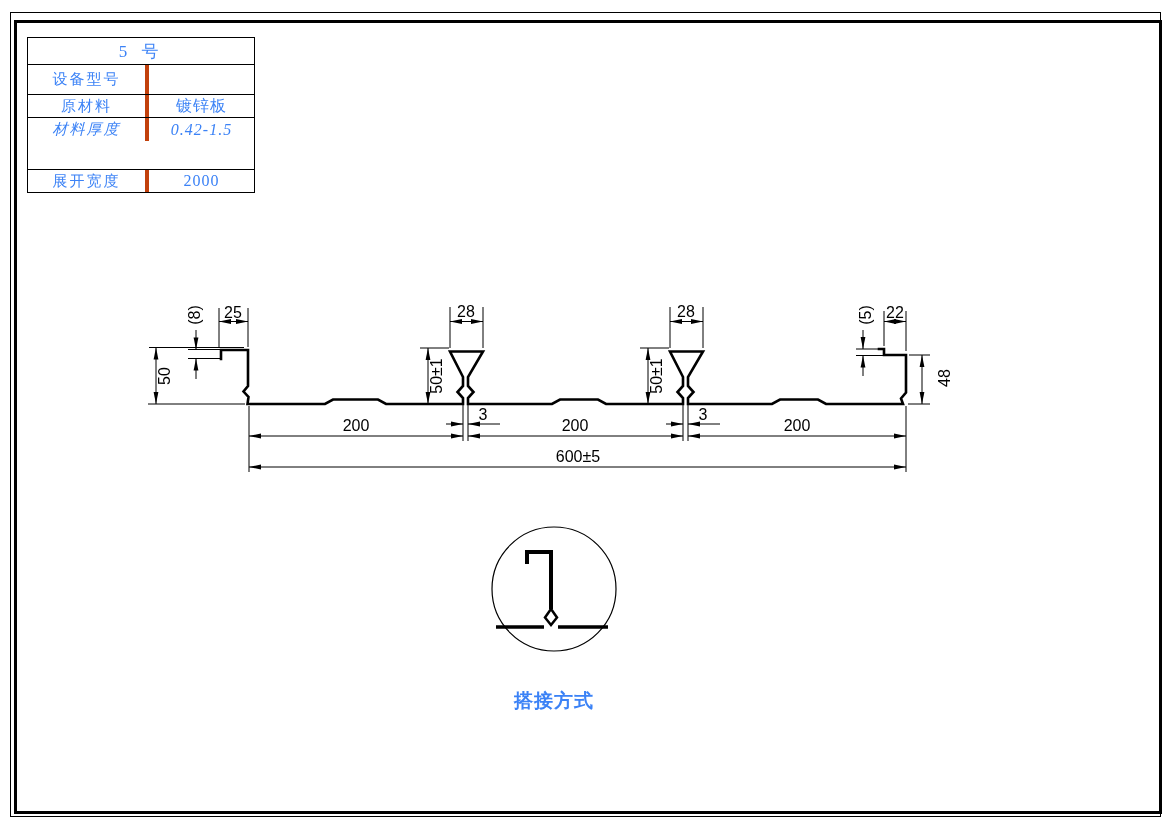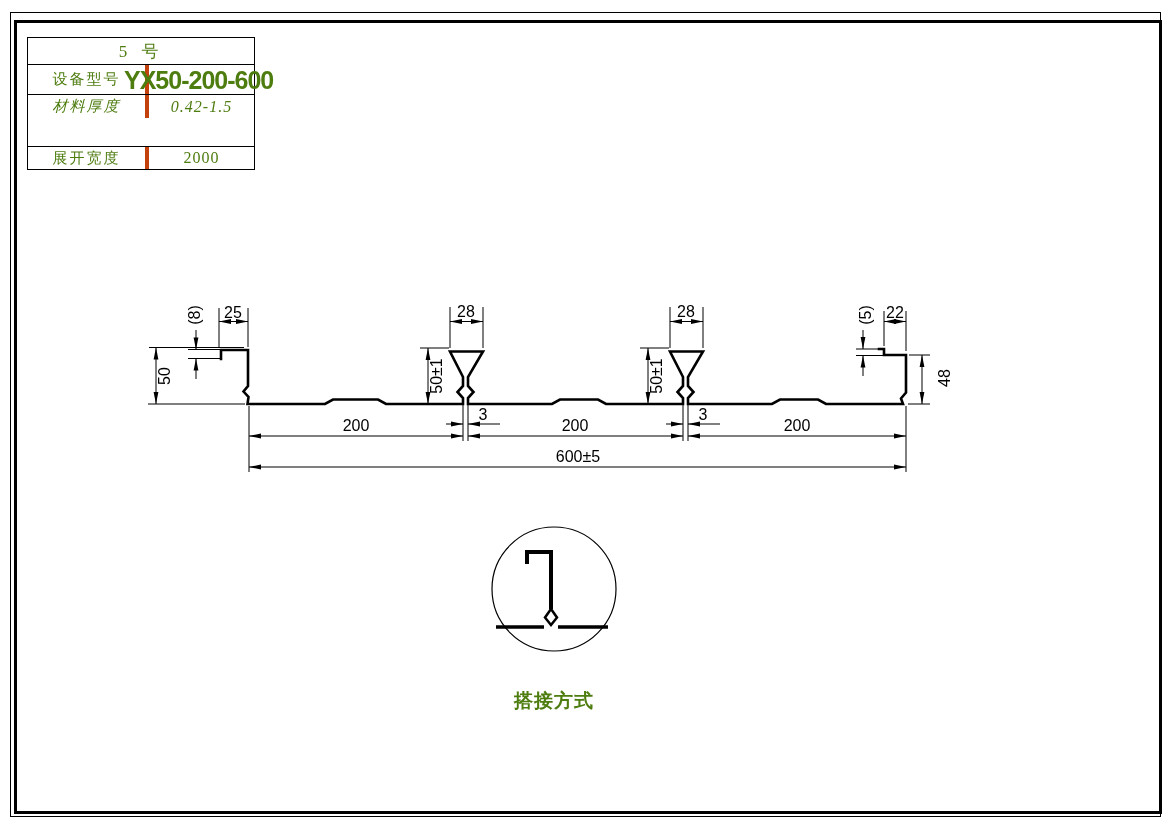--- a/index.html
+++ b/index.html
@@ -1,17 +1,17 @@
 <!DOCTYPE html>
 <html><head>
 <meta charset="utf-8">
 <style>
   html,body{margin:0;padding:0;background:#e8e8e8;}
   #page{position:relative;width:1169px;height:827px;background:#ffffff;overflow:hidden;
-        font-family:"Liberation Sans",sans-serif;color:#4d7c0f;}
+        font-family:"Liberation Sans",sans-serif;color:#3b82f6;}
   
   .frame-outer{position:absolute;left:10px;top:12px;width:1149px;height:803px;
                border:1px solid #000;}
   .frame-inner{position:absolute;left:14px;top:20px;width:1142px;height:788px;
                border:3px solid #000;}
   
   #spec-table{position:absolute;left:27px;top:37px;width:226px;
               border:1px solid #000;font-family:"Liberation Serif",serif;}
   .trow{position:relative;display:flex;border-top:1px solid #000;box-sizing:border-box;}
   .trow:first-child{border-top:none;}
@@ -51,21 +51,24 @@
   <div class="frame-outer"></div>
   <div class="frame-inner"></div>
 
   <div id="spec-table">
     <div class="trow thead">
       <span>5 号</span>
     </div>
     <div class="trow r-model">
       <div class="tlabel">设备型号</div>
       <div class="tvalue"></div>
-      <div class="model-value">YX50-200-600</div>
+    </div>
+    <div class="trow r-mat">
+      <div class="tlabel">原材料</div>
+      <div class="tvalue">镀锌板</div>
     </div>
     <div class="trow r-thick">
       <div class="tlabel">材料厚度</div>
       <div class="tvalue">0.42-1.5</div>
     </div>
     <div class="trow r-width">
       <div class="tlabel">展开宽度</div>
       <div class="tvalue">2000</div>
     </div>
   </div>

